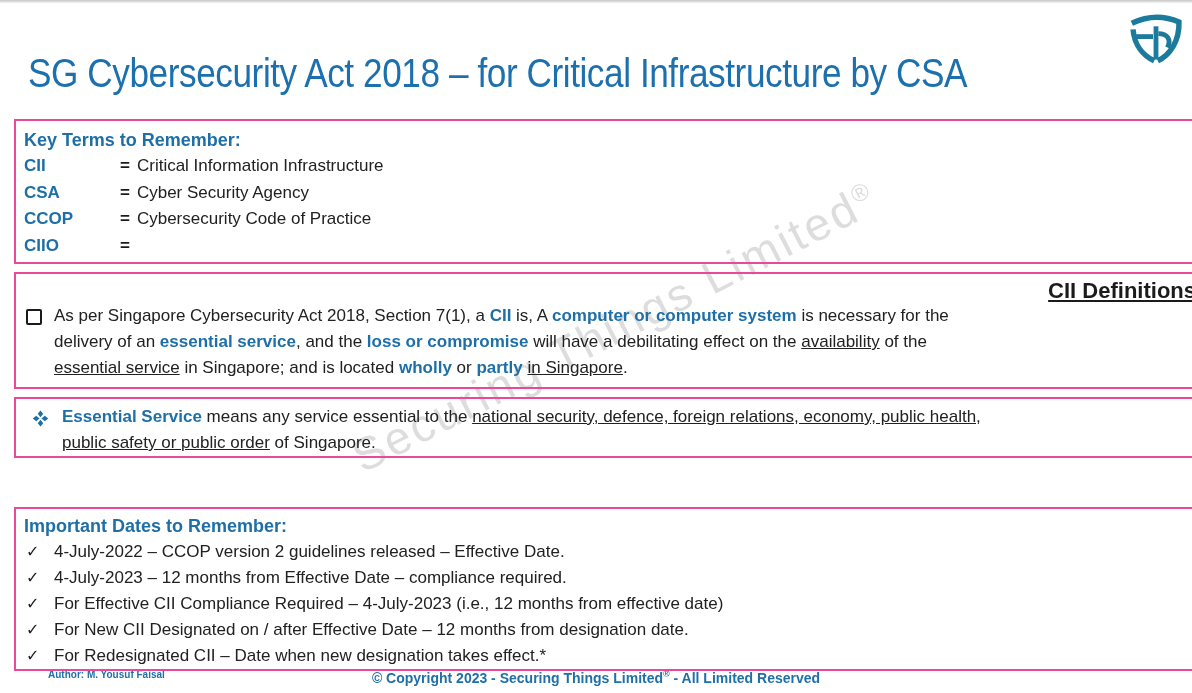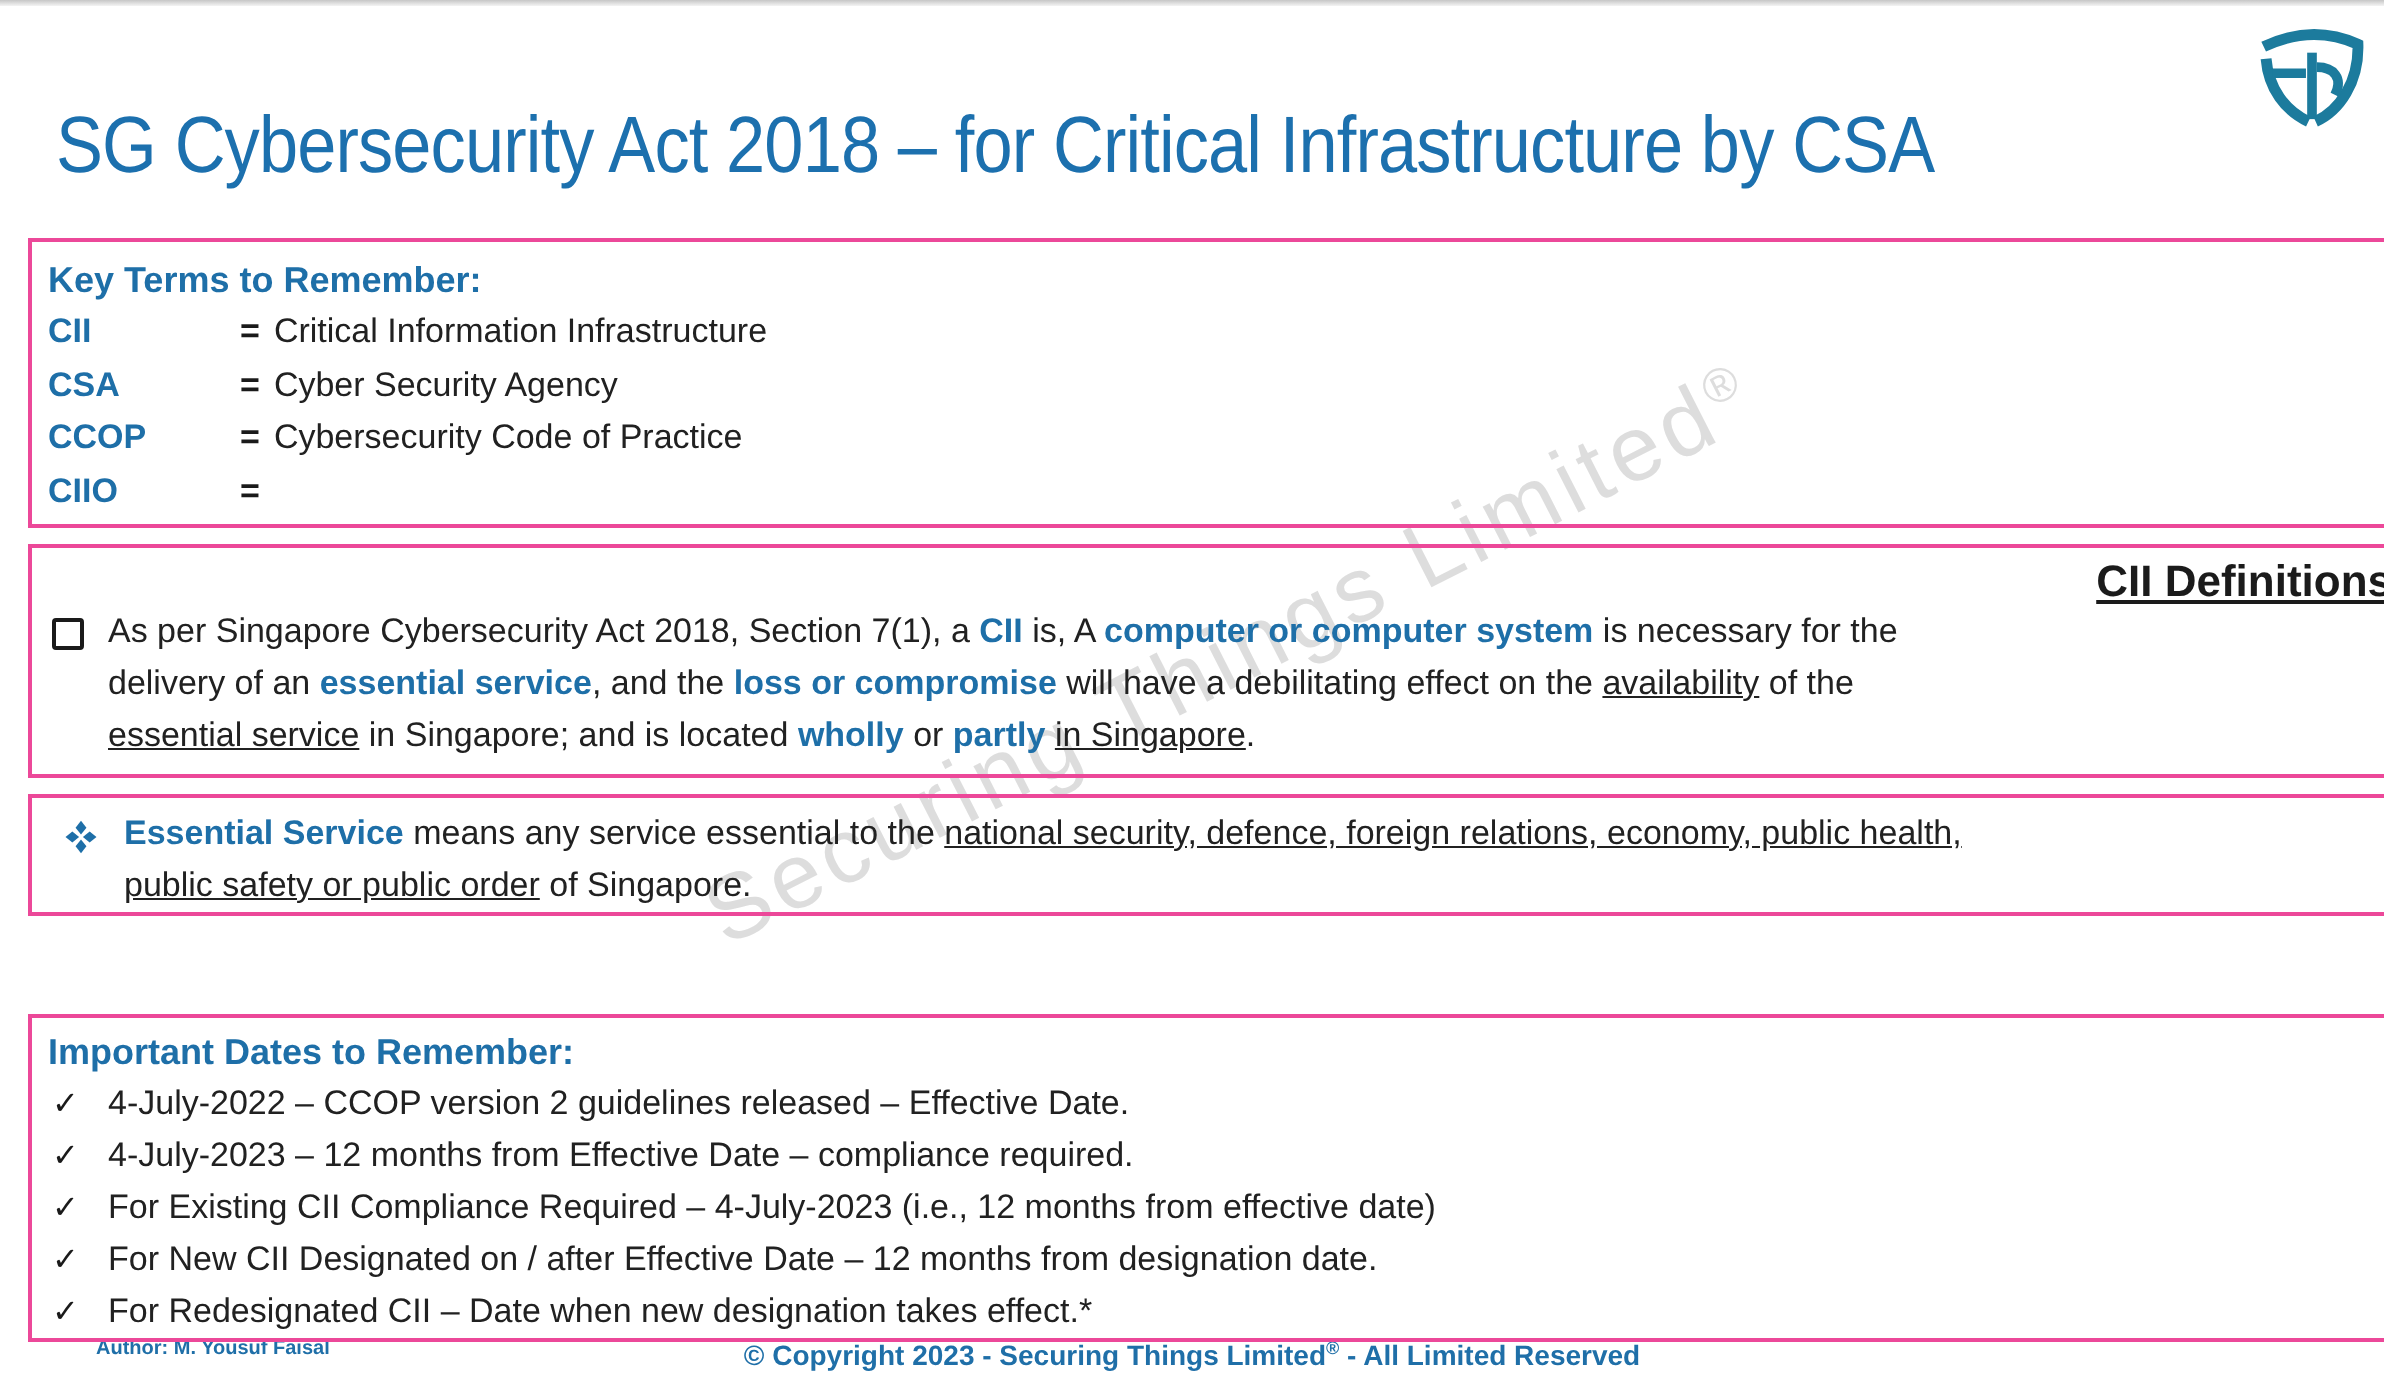--- a/index.html
+++ b/index.html
@@ -129,21 +129,21 @@
       <span class="seg-b">4-July-2022</span><span class="seg-plain"> – CCOP version 2 guidelines released – </span><span class="seg-b">Effective Date</span><span class="seg-plain">.</span>
     </div>
 
     <div class="check-row">
       <span class="check">✓</span>
       <span class="seg-b">4-July-2023</span><span class="seg-plain"> – 12 months from Effective Date – compliance required.</span>
     </div>
 
     <div class="check-row">
       <span class="check">✓</span>
-      <span class="seg-plain">For </span><span class="seg-b">Existing CII</span><span class="seg-plain"> Compliance Required – </span><span class="seg-b">4-July-2023 (i.e., 12 months from effective date)</span>
+      <span class="seg-plain">For </span><span class="seg-b">Effective CII</span><span class="seg-plain"> Compliance Required – </span><span class="seg-b">4-July-2023 (i.e., 12 months from effective date)</span>
     </div>
 
     <div class="check-row">
       <span class="check">✓</span>
       <span class="seg-plain">For </span><span class="seg-b">New CII</span><span class="seg-plain"> Designated on / after Effective Date – 12 months from designation date.</span>
     </div>
 
     <div class="check-row">
       <span class="check">✓</span>
       <span class="seg-plain">For </span><span class="seg-b">Redesignated CII</span><span class="seg-plain"> – Date when new designation takes effect.*</span>

